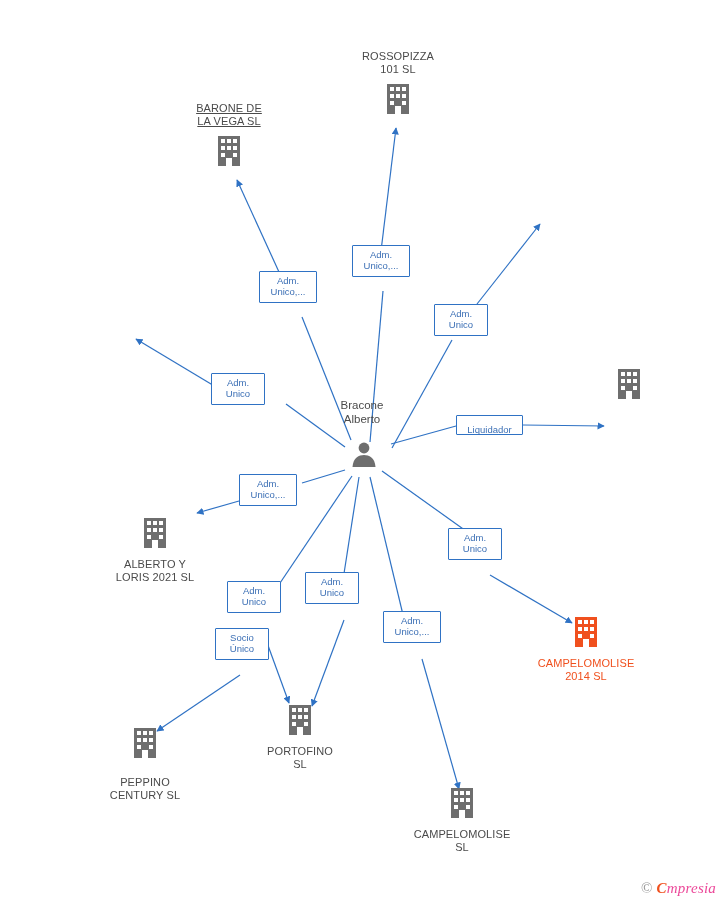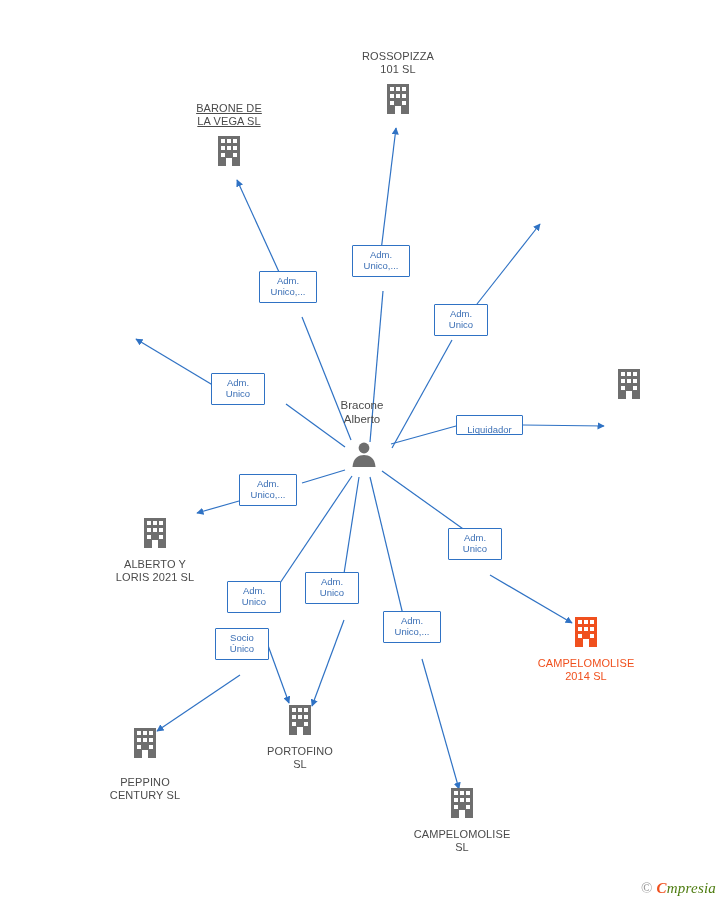--- a/index.html
+++ b/index.html
@@ -73,21 +73,21 @@
   .watermark {
     position: absolute;
     right: 12px;
     bottom: 8px;
     font-size: 15px;
     color: #9a9a9a;
     font-family: "Liberation Serif", serif;
     letter-spacing: 0.2px;
   }
   .watermark .brand {
-    color: #4d7c0f;
+    color: #ec4899;
     font-style: italic;
   }
   .watermark .cmark {
     color: #f0501e;
     font-style: italic;
     font-weight: bold;
   }
 </style>
 </head>
 <body>

